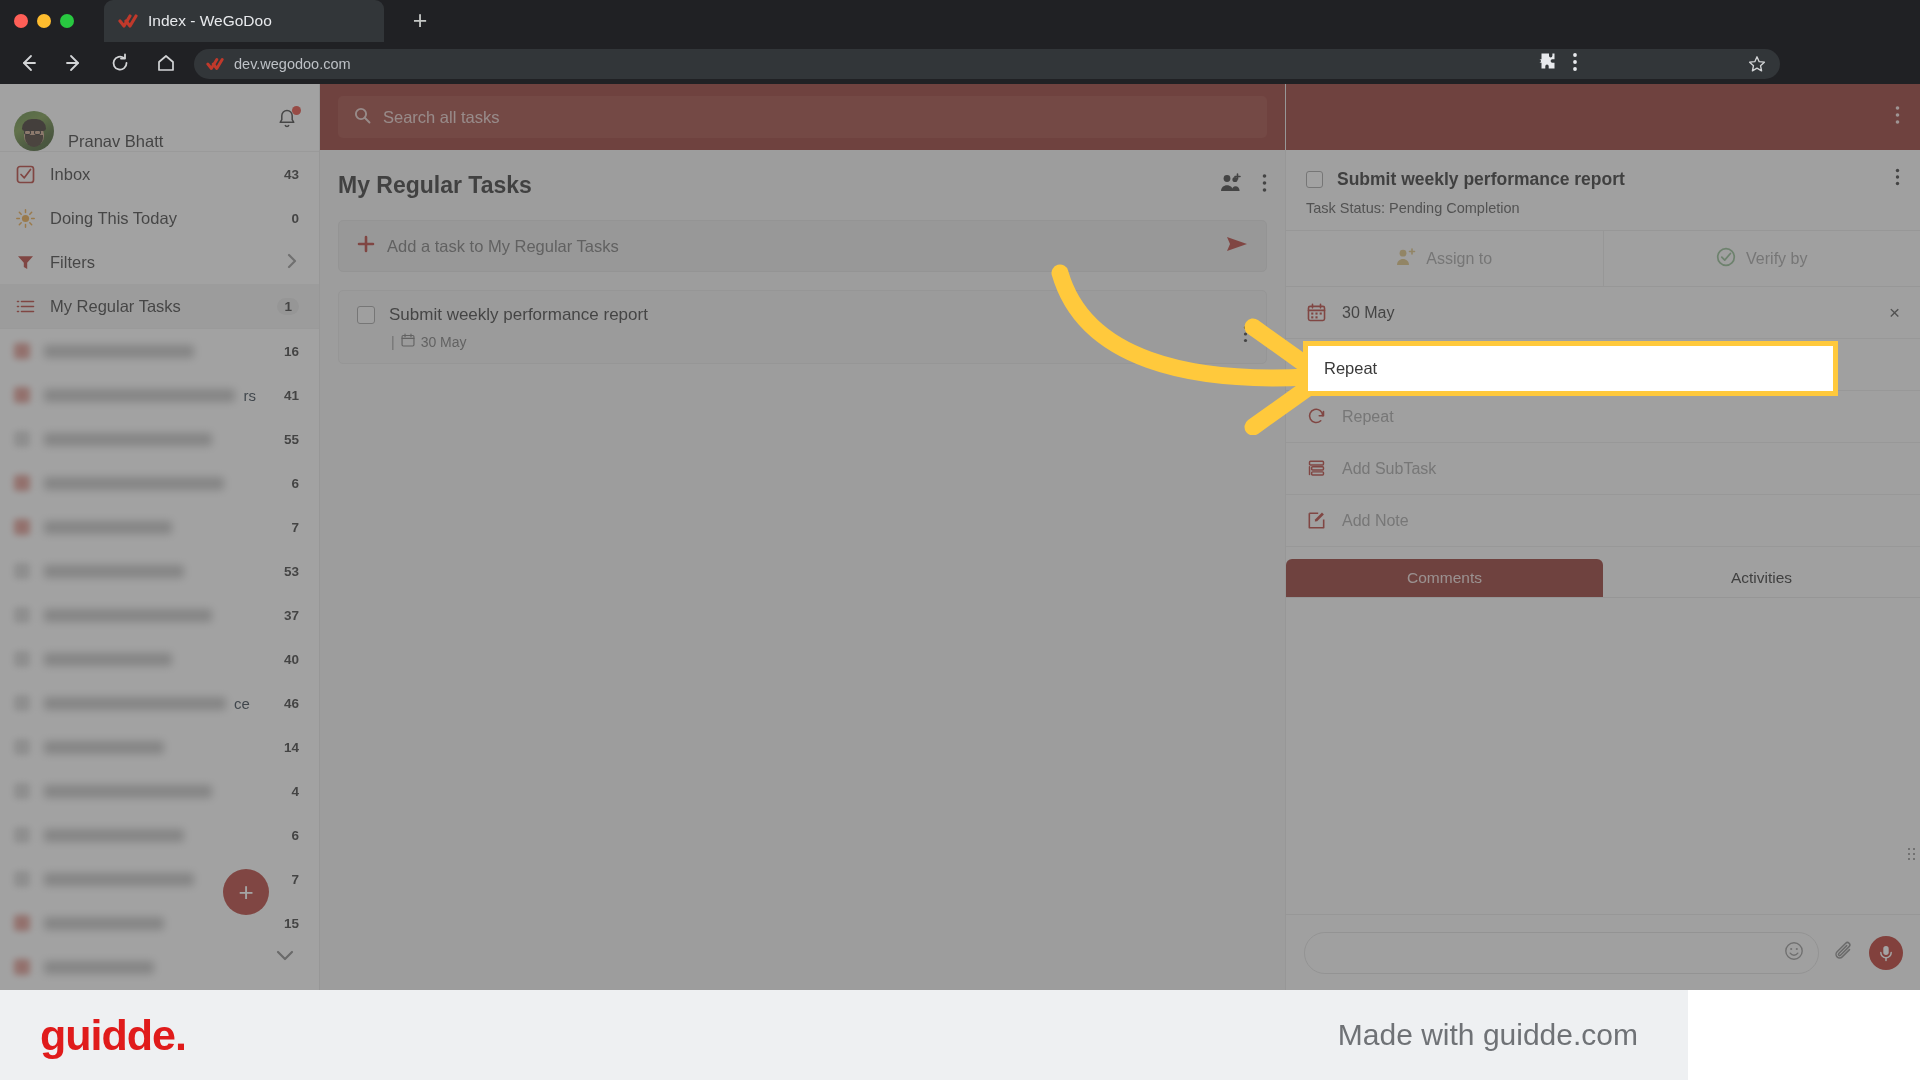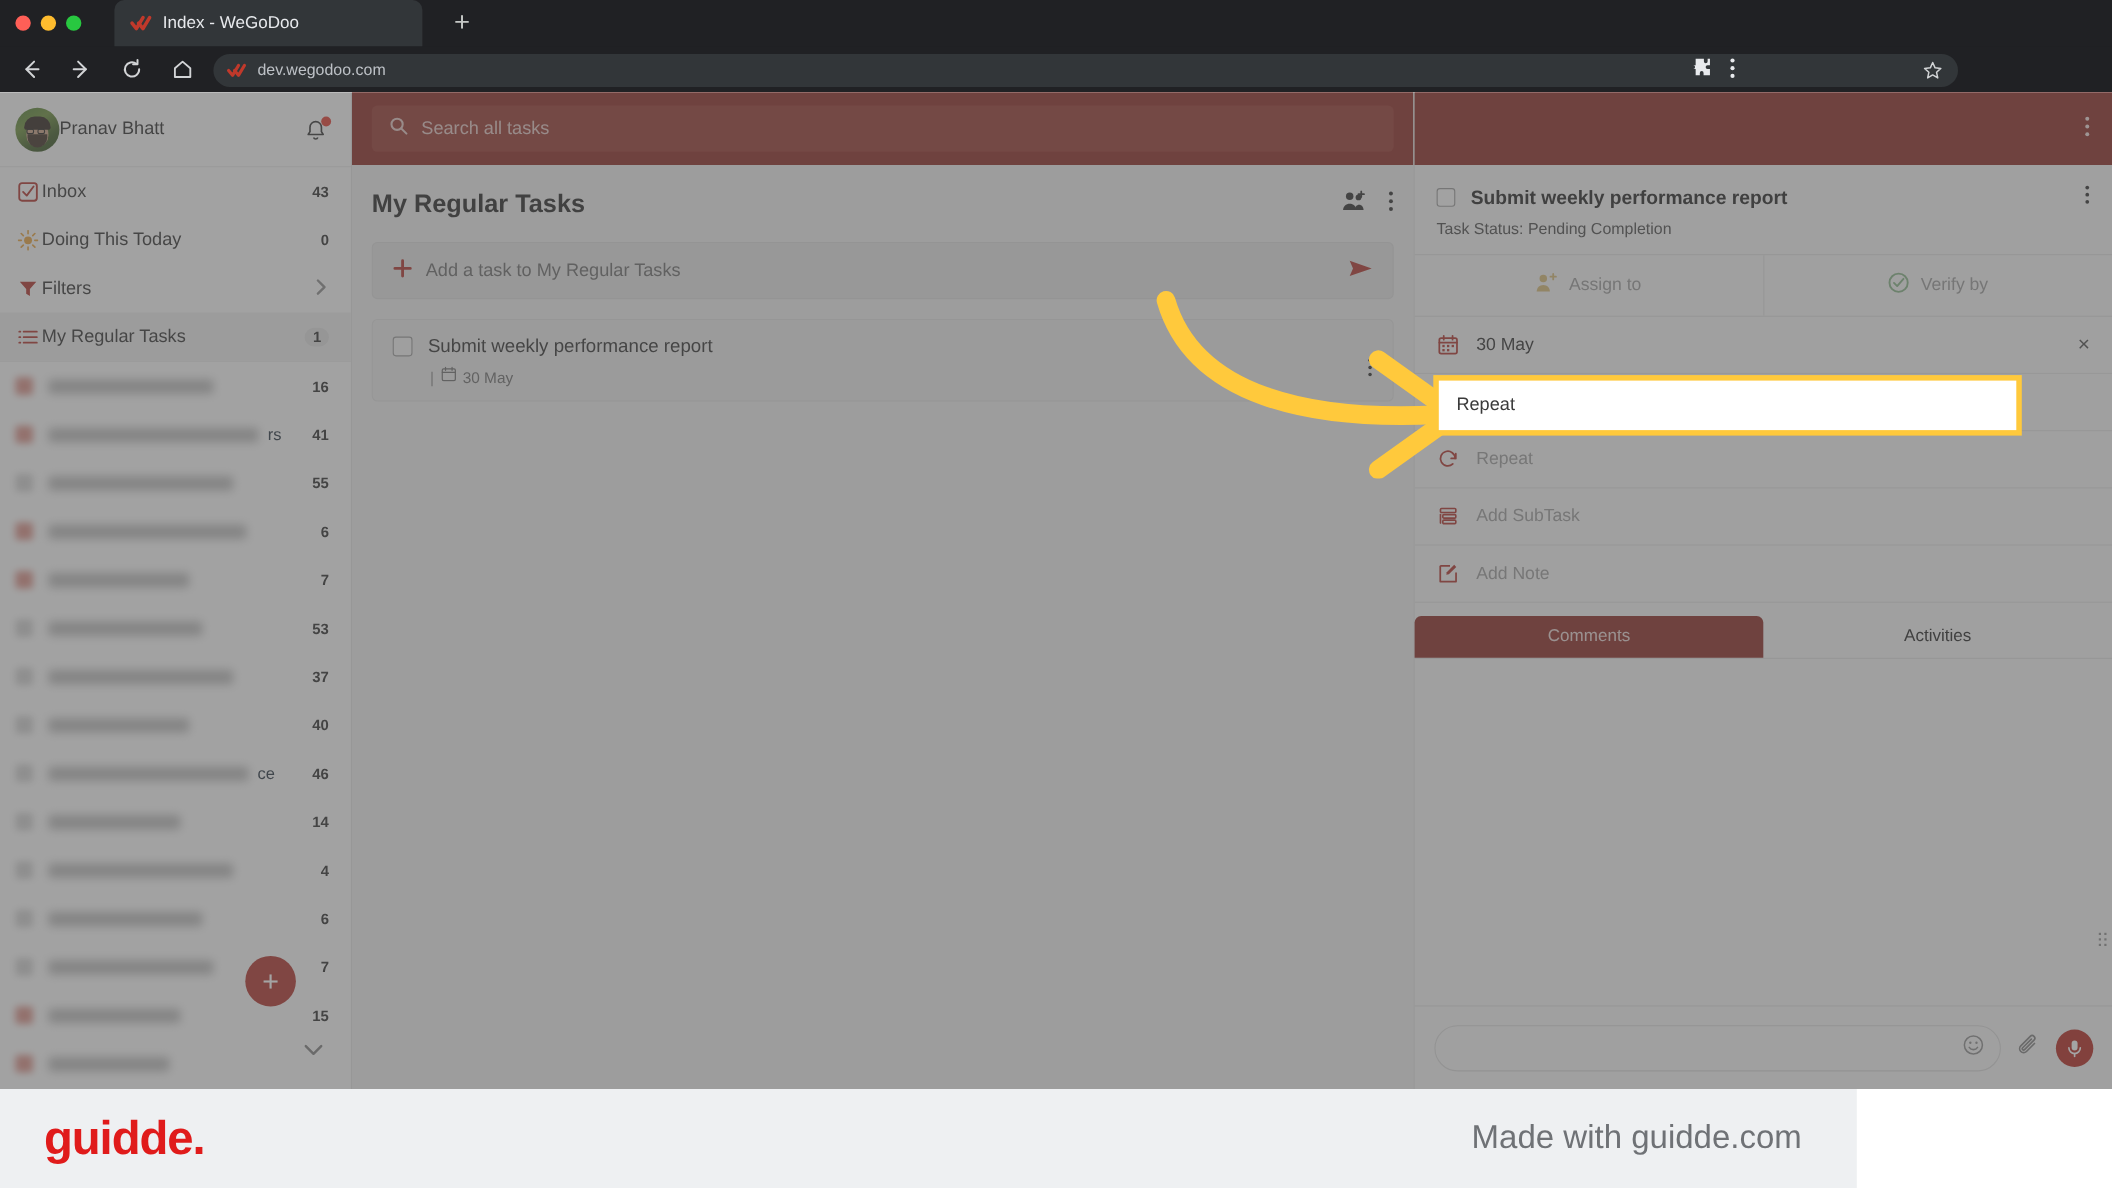--- a/index.html
+++ b/index.html
@@ -36,33 +36,33 @@
   .omni-fav { width: 18px; height: 18px; position: relative; flex: 0 0 18px; }
   .omni-url { color: #bdc1c6; font-size: 14.5px; }
   .omni-star { position: absolute; right: 14px; top: 6px; width: 18px; height: 18px; }
   .tb-right { position: absolute; right: 10px; top: 7px; display: flex; align-items: center; gap: 14px; height: 30px; }
 
   
   .app-body { position: absolute; top: 84px; left: 0; width: 1920px; height: 906px; background: #ffffff; }
 
   
   .sidebar { position: absolute; left: 0; top: 0; width: 320px; height: 906px; background: #fbfbfb; border-right: 1px solid #e3e3e3; }
-  .profile { height: 68px; display: flex; align-items: center; padding: 0 14px; border-bottom: 1px solid #e8e8e8; position: relative; }
+  .profile { height: 68px; display: flex; align-items: flex-end; padding: 0 14px; gap: 14px; border-bottom: 1px solid #e8e8e8; position: relative; }
   .avatar { width: 40px; height: 40px; border-radius: 50%; overflow: hidden; flex: 0 0 40px; position: relative;
             background: linear-gradient(150deg,#4c7a2f 0%,#6b8f3a 35%,#3d5a24 70%,#2e4a1d 100%); }
   .avatar .face { position: absolute; left: 10px; top: 13px; width: 20px; height: 22px; border-radius: 48% 48% 45% 45%; background: #c9a184; }
   .avatar .hair { position: absolute; left: 8px; top: 8px; width: 24px; height: 12px; border-radius: 12px 12px 3px 3px; background: #2b2119; }
   .avatar .beard { position: absolute; left: 11px; top: 24px; width: 18px; height: 12px; border-radius: 0 0 10px 10px; background: #3a2c21; }
   .avatar .g1, .avatar .g2 { position: absolute; top: 19px; width: 7px; height: 5px; border: 1px solid #23201e; border-radius: 2px; }
   .avatar .g1 { left: 10px; } .avatar .g2 { left: 20px; }
   .profile-name { font-size: 16.5px; color: #2c2c2c; }
   .bell { position: absolute; right: 22px; top: 24px; width: 20px; height: 22px; }
   .bell-dot { position: absolute; right: 18px; top: 22px; width: 9px; height: 9px; border-radius: 50%; background: #e23a2e; }
 
-  .nav-item { height: 44px; display: flex; align-items: center; padding: 0 20px 0 14px; gap: 2px; position: relative; }
+  .nav-item { height: 44px; display: flex; align-items: center; padding: 0 20px 0 14px; gap: 14px; position: relative; }
   .nav-item.active { background: #eeeeee; }
   .nav-ico { width: 22px; flex: 0 0 22px; display: flex; align-items: center; justify-content: center; }
   .nav-label { font-size: 16.5px; color: #2f2f2f; flex: 1; white-space: nowrap; overflow: hidden; }
   .nav-count { font-size: 13.5px; color: #2a2a2a; font-weight: bold; }
   .nav-item.active .nav-count { background: #e0e0e0; border-radius: 10px; padding: 1px 7px; }
   .nav-sep { height: 1px; background: #e8e8e8; margin: 0; }
 
   .blur-item { height: 44px; display: flex; align-items: center; padding: 0 20px 0 14px; gap: 14px; }
   .blur-ico { width: 16px; height: 16px; flex: 0 0 16px; background: #d98f86; border-radius: 3px; filter: blur(3.2px); }
   .blur-ico.grey { background: #cfcfcf; }

